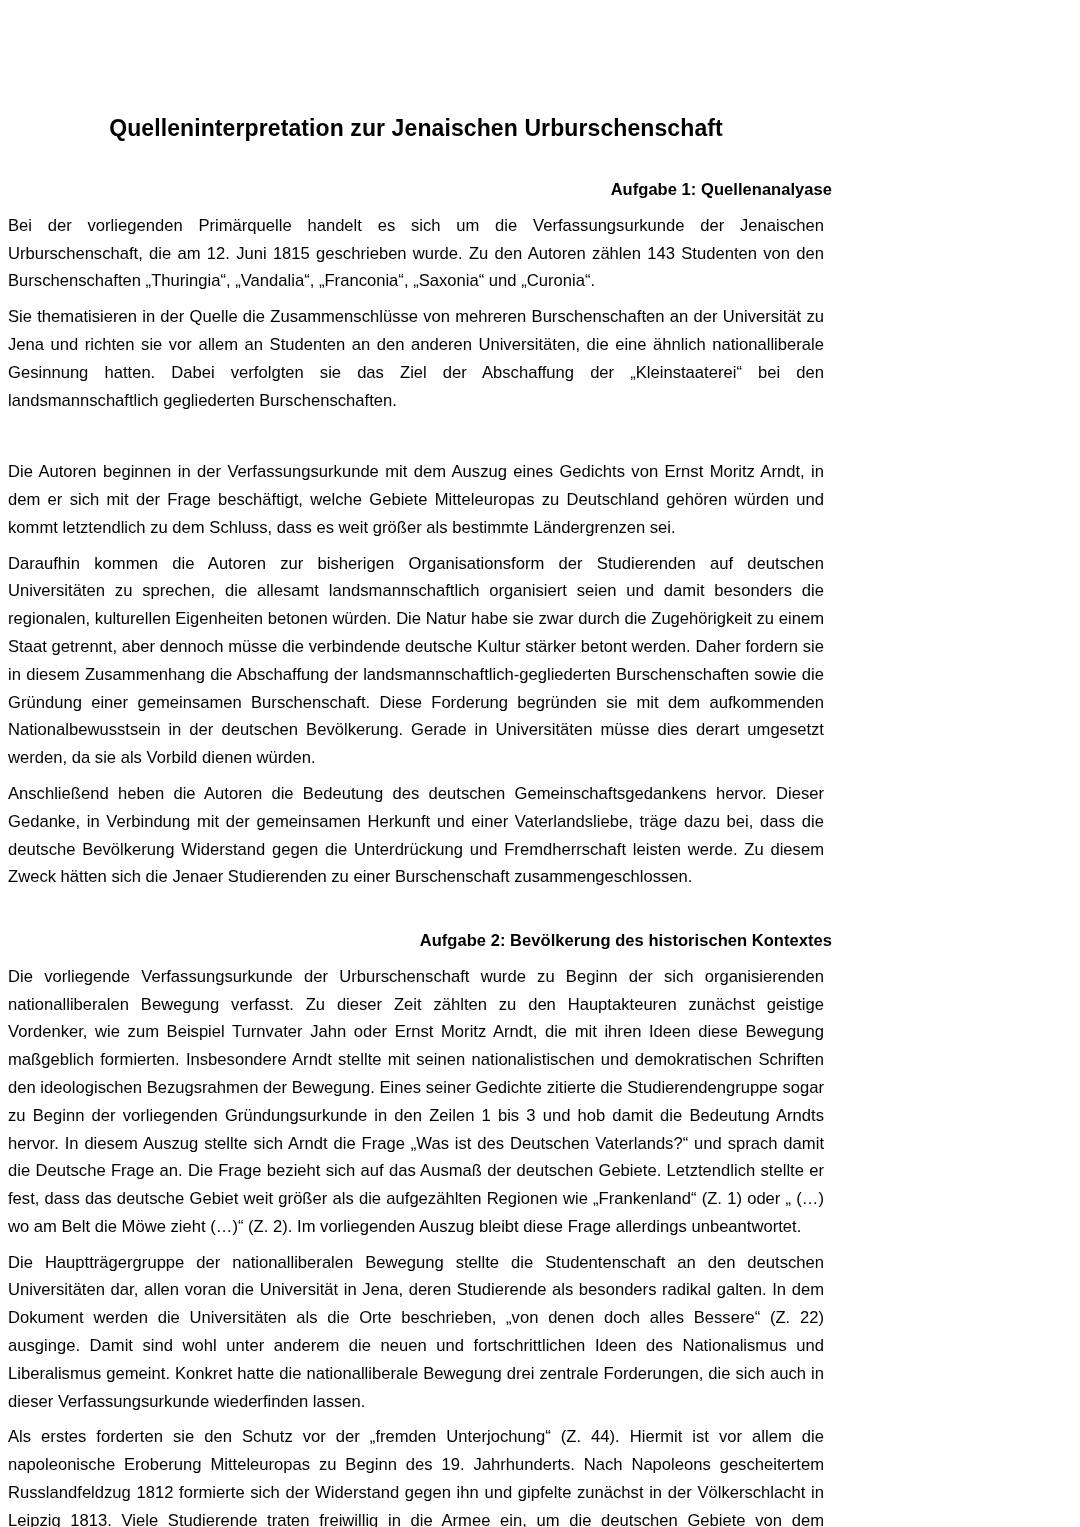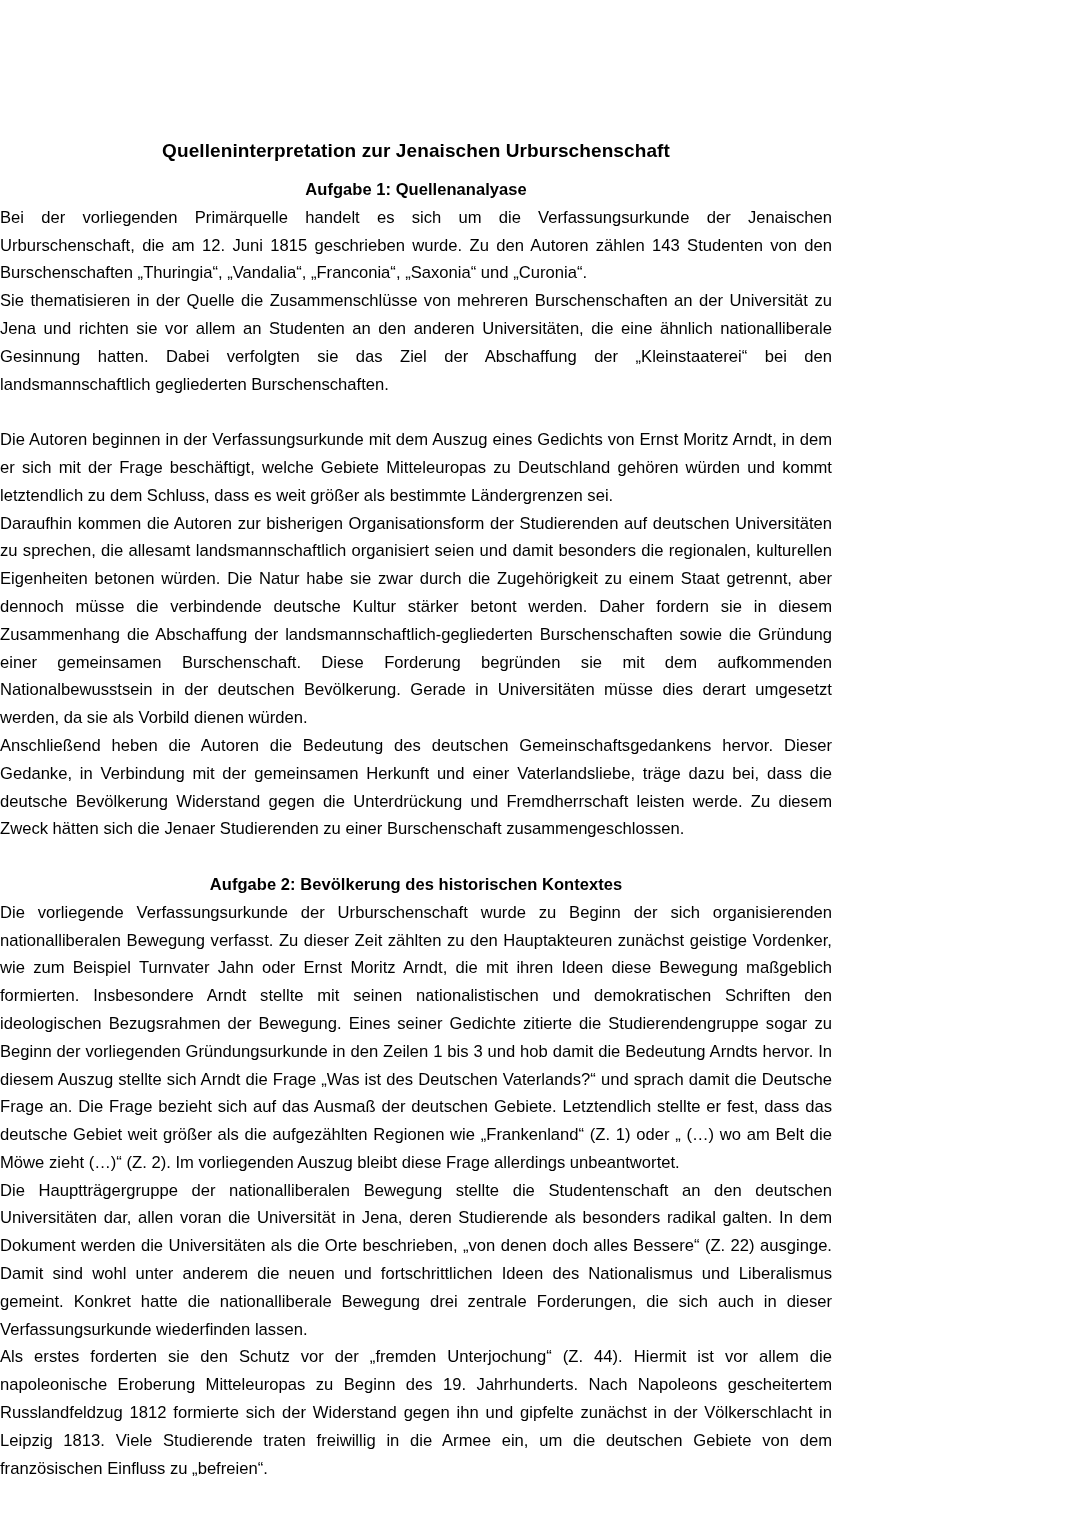--- a/index.html
+++ b/index.html
@@ -14,50 +14,50 @@
   }
   .page {
     position: relative;
     width: 1080px;
     height: 1527px;
     background: #ffffff;
     overflow: hidden;
     box-sizing: border-box;
   }
   .doc-title {
-    font-size: 19px;
+    font-size: 23px;
     font-weight: bold;
     text-align: center;
     margin: 0;
     padding: 0;
     position: absolute;
-    top: 140px;
+    top: 115px;
     left: 0;
     width: 832px;
     letter-spacing: 0.1px;
   }
   .body-block {
     position: absolute;
     top: 176px;
     left: 0;
     width: 832px;
   }
   h2.section-heading {
     font-size: 16.5px;
     font-weight: bold;
     margin: 0;
     padding: 0;
     line-height: 27.8px;
-    text-align: center;
+    text-align: right;
     letter-spacing: 0.05px;
   }
   p.para {
     font-size: 16.6px;
     line-height: 27.8px;
-    margin: 0;
+    margin: 8px;
     padding: 0;
     text-align: justify;
     text-justify: inter-word;
     hyphens: none;
     letter-spacing: 0.01px;
   }
   
   .gap {
     height: 27.8px;
   }

